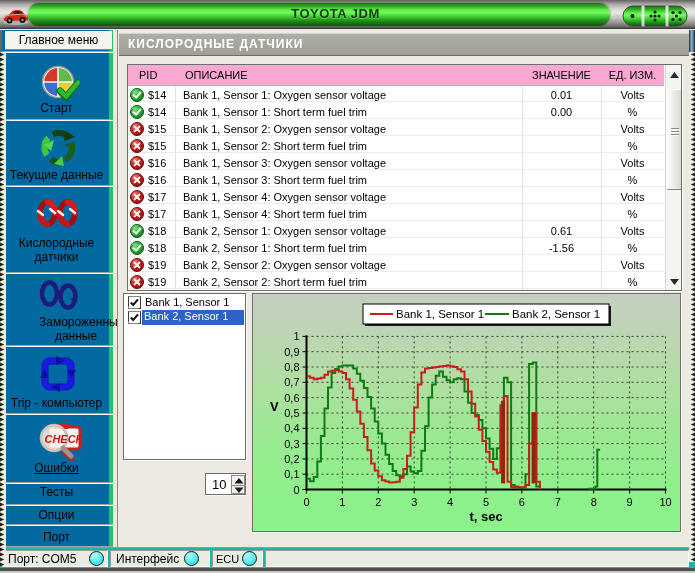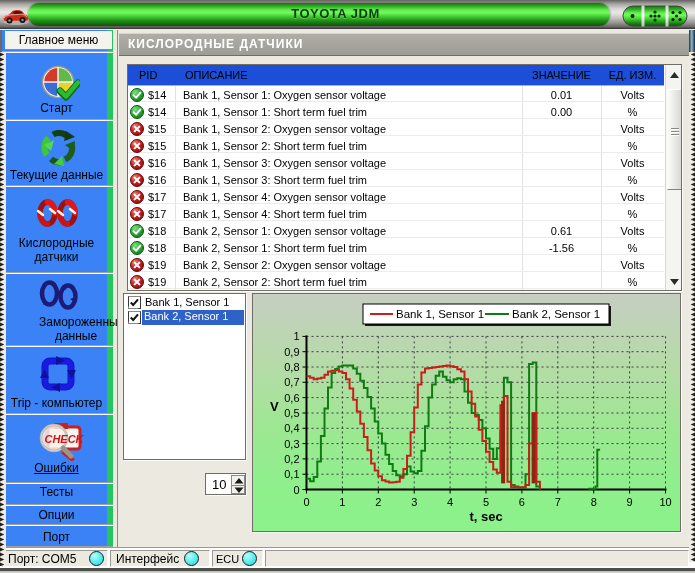--- a/index.html
+++ b/index.html
@@ -14,45 +14,45 @@
 #pill { position:absolute; left:28px; top:3px; width:582px; height:23px; border-radius:11px;
   background:linear-gradient(180deg,#187012 0%,#33b224 16%,#60ee4e 30%,#72fa5e 42%,#48d439 56%,#239219 76%,#0e520b 100%);
   box-shadow:0 0 2px rgba(40,40,40,0.6); }
 #pill span { display:block; text-align:center; font-size:13px; font-weight:bold; color:#0b3b08;
   letter-spacing:0.5px; margin-top:3px; text-shadow:0 1px 0 rgba(120,240,110,0.45);padding-left:33px; }
 #car { position:absolute; left:2px; top:6px; }
 #wbtns { position:absolute; left:622px; top:5px; }
 
 
 .zz { width:6px; z-index:5; }
-#statusbar { left:0; top:547px; width:695px; height:21px; background:#ffffff; border-top:1px solid #9a9a92; }
+#statusbar { left:0; top:547px; width:695px; height:21px; background:#14b8a6; border-top:1px solid #9a9a92; }
 #bottomstrip { left:0; top:568px; width:695px; height:5px; background:linear-gradient(180deg,#4e4e4a 0%,#4e4e4a 55%,#b9b8b2 60%,#dddcd6 100%); }
 .spanel { position:absolute; top:2px; height:17px; border:1px solid; border-color:#9a9a92 #fcfcfa #fcfcfa #9a9a92; background:#ece9e1; }
 .spanel .lbl { position:absolute; left:5px; top:1px; }
 .scirc { position:absolute; top:0px; width:15px; height:15px; border-radius:50%;
   background:radial-gradient(circle at 35% 30%, #b6fcf8 0%, #52ecec 55%, #2fd4da 100%); border:1px solid #1a1a2a; }
 
 
-#sidebar { left:0; top:30px; width:113px; height:517px; background:#3b82f6; border-right:6px solid #22c55e; }
+#sidebar { left:0; top:30px; width:113px; height:517px; background:#0369a1; border-right:4px solid #22c55e; }
 #mainmenu { position:absolute; left:5px; top:1px; width:107px; height:19px; background:#f4f3ee;
   border-bottom:1px solid #8a8980; text-align:center; line-height:19px; }
 .sep { position:absolute; left:6px; width:107px; height:2px;
   border-top:1px solid #a2a19a; border-bottom:1px solid #fdfdfb; }
 .slabel { position:absolute; left:0; width:113px; text-align:center; }
 .sicon { position:absolute; }
 
 
 #main { left:117px; top:30px; width:572px; height:517px; background:#ece9e1; border-left:1px solid #8a8984; }
 #chead { position:absolute; left:1px; top:3px; width:570px; height:23px;
   background:linear-gradient(180deg,#aeaea6,#9d9d95); border-top:1px solid #d4d4cc; border-bottom:1px solid #6e6e66;
   color:#fff; font-weight:bold; letter-spacing:1px; line-height:21px; padding-left:9px; }
 #tablebox { position:absolute; left:9px; top:34px; width:555px; height:227px; background:#fff; font-size:11px;
   border:1px solid #6e6d68; box-shadow:1px 1px 0 #fbfbf9; overflow:hidden; }
 .tcolsep { position:absolute; top:0; width:1px; height:228px; background:#e2e2e2; }
-#thead { position:absolute; left:0; top:0; width:536px; height:21px; border-bottom:1px solid #b2b2ac; background:#1d4ed8; }
+#thead { position:absolute; left:0; top:0; width:536px; height:21px; border-bottom:1px solid #b2b2ac; background:#f9a8d4; }
 .trow { position:absolute; left:0; width:536px; height:15px; border-bottom:1px solid #ebebe8; }
 .ticon { position:absolute; left:2px; top:1px; }
 .tpid { position:absolute; left:20px; top:2px; }
 .tdesc { position:absolute; left:55px; top:2px; }
 .tval { position:absolute; left:394px; top:2px; width:79px; text-align:center; }
 .tunit { position:absolute; left:473px; top:2px; width:63px; text-align:center; }
 #vscroll { position:absolute; left:537px; top:0; width:17px; height:225px; background:#f4f4f1; border-left:1px solid #d8d8d2; }
 #vthumb { position:absolute; left:1px; top:24px; width:15px; height:101px; background:linear-gradient(90deg,#fbfbf9,#d9d9d3);
   border:1px solid; border-color:#fdfdfb #83837d #83837d #fdfdfb; }
 .grip { position:absolute; left:3px; width:8px; height:1px; background:#8a8a84; box-shadow:0 1px 0 #fff; }

